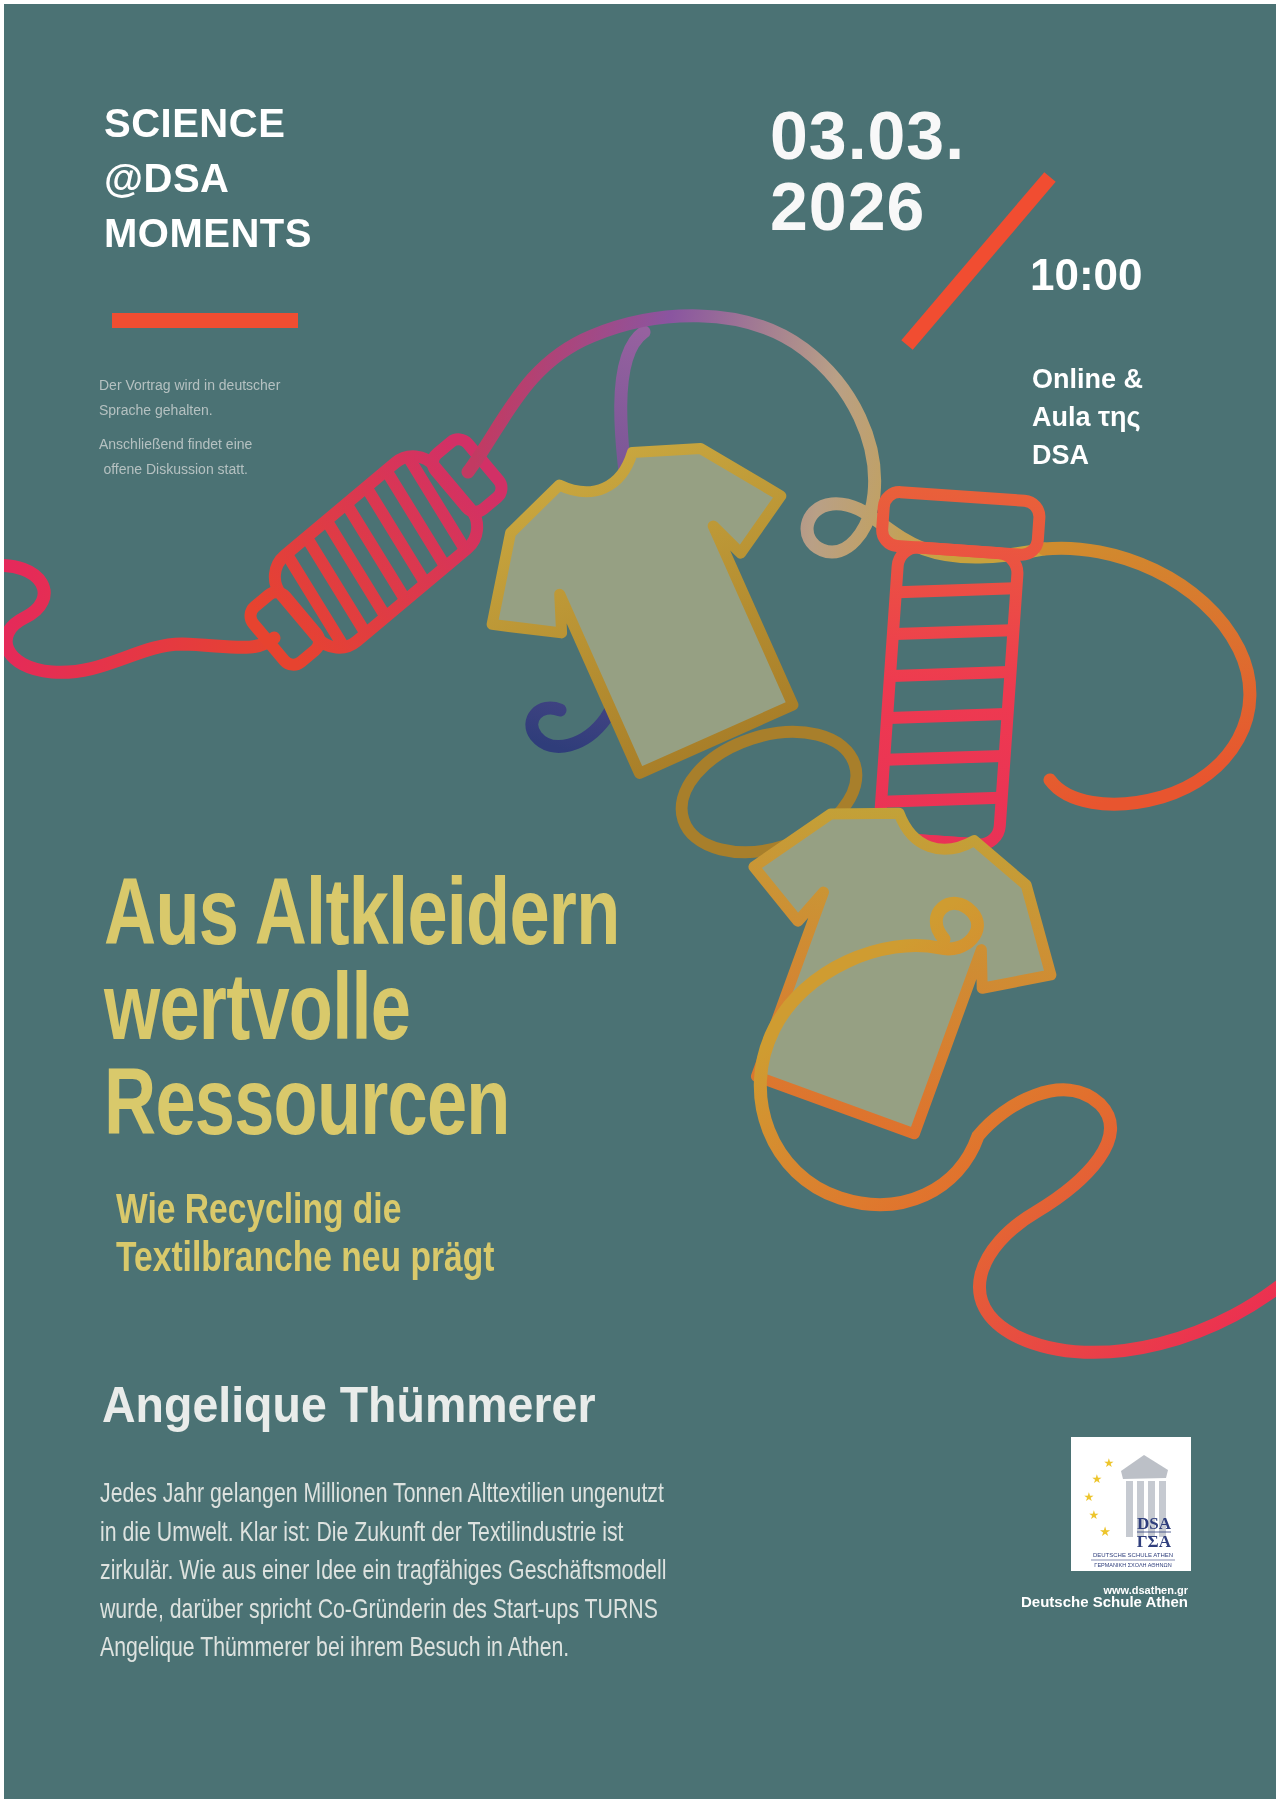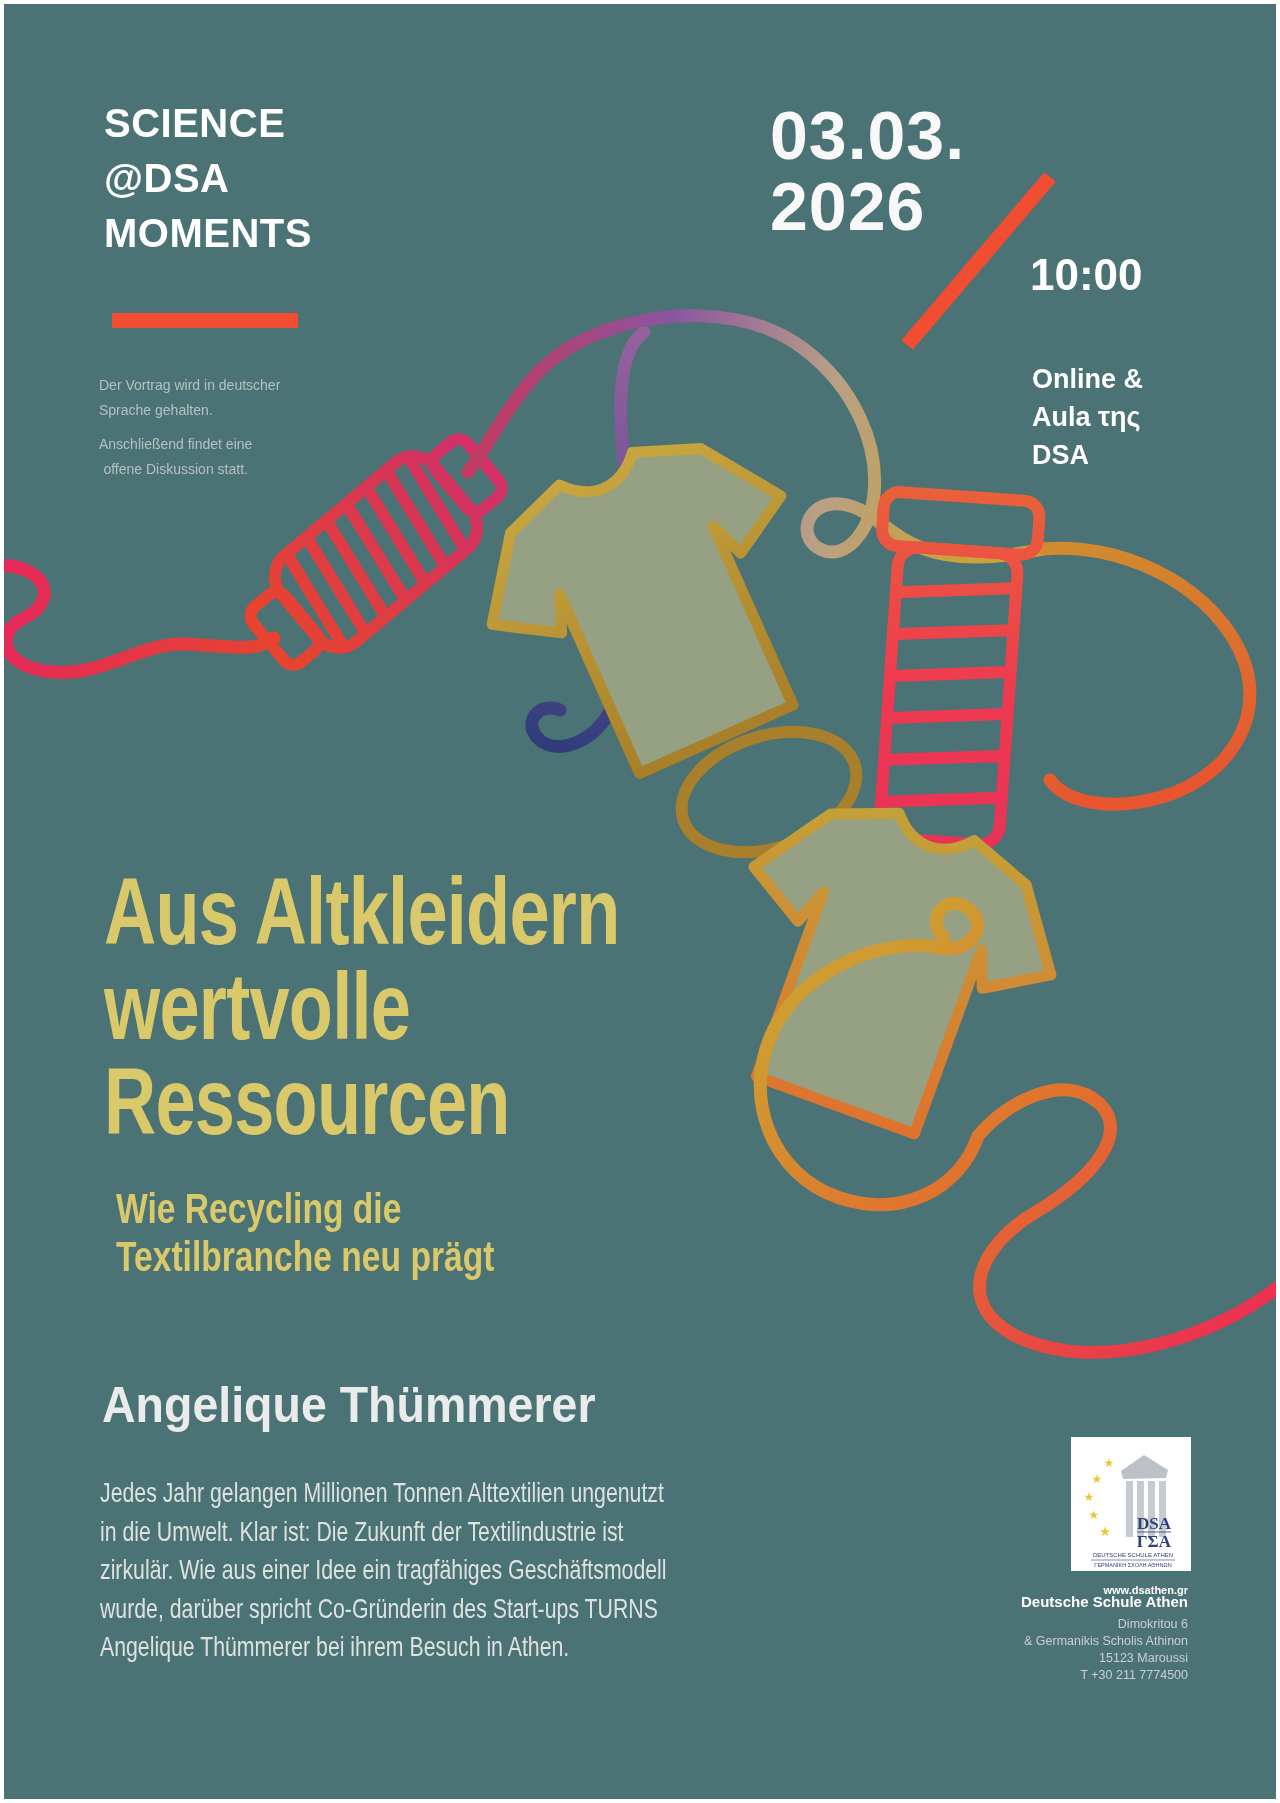--- a/index.html
+++ b/index.html
@@ -187,21 +187,15 @@
       <text x="100" y="92" text-anchor="end" font-family="Liberation Serif, serif" font-weight="bold" font-size="17" fill="#2f3e7c">DSA</text>
       <line x1="66" y1="95" x2="100" y2="95" stroke="#2f3e7c" stroke-width="0.8"></line>
       <text x="100" y="110" text-anchor="end" font-family="Liberation Serif, serif" font-weight="bold" font-size="17" fill="#2f3e7c">ΓΣΑ</text>
       <text x="62" y="120" text-anchor="middle" font-size="6" fill="#2f3e7c">DEUTSCHE SCHULE ATHEN</text>
       <line x1="20" y1="123" x2="104" y2="123" stroke="#2f3e7c" stroke-width="0.6"></line>
       <text x="62" y="130" text-anchor="middle" font-size="5.5" fill="#2f3e7c">ΓΕΡΜΑΝΙΚΗ ΣΧΟΛΗ ΑΘΗΝΩΝ</text>
     </svg>
   </div>
 
   <div class="abs txt org">Deutsche Schule Athen</div>
-  <div class="abs txt addr">
-    <div>Dimokritou 6</div>
-    <div>&amp; Germanikis Scholis Athinon</div>
-    <div>15123 Maroussi</div>
-    <div>T +30 211 7774500</div>
-  </div>
   <div class="abs txt web">www.dsathen.gr</div>
 
 </div>
 
 </body></html>

